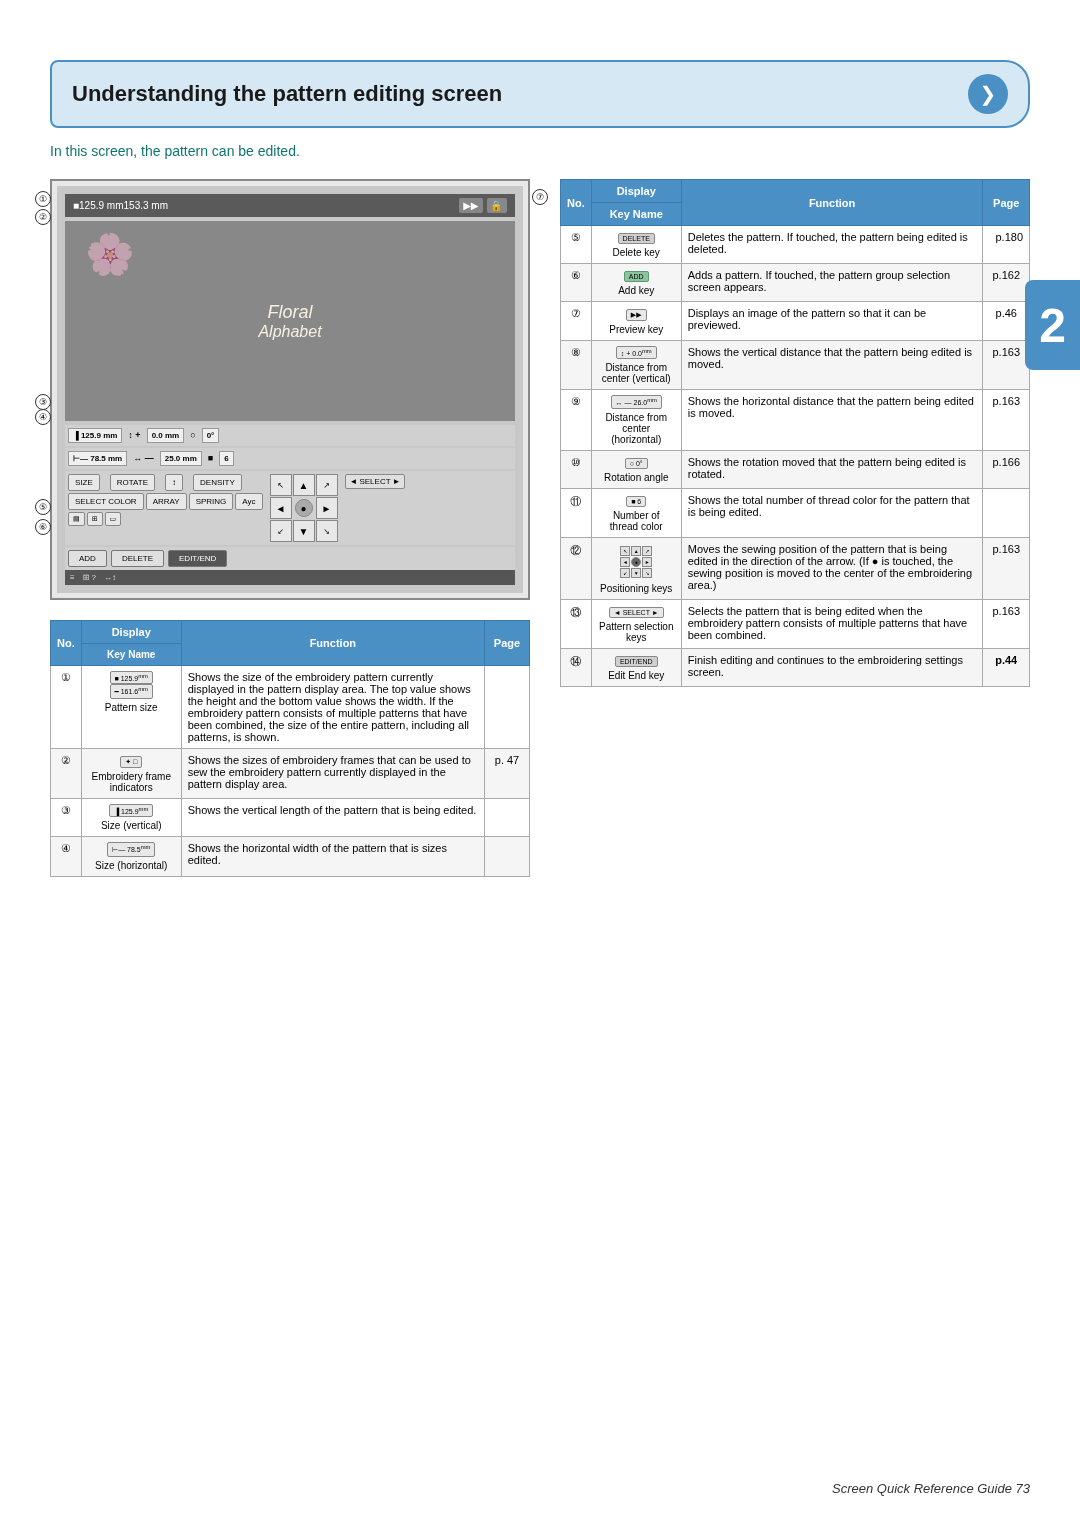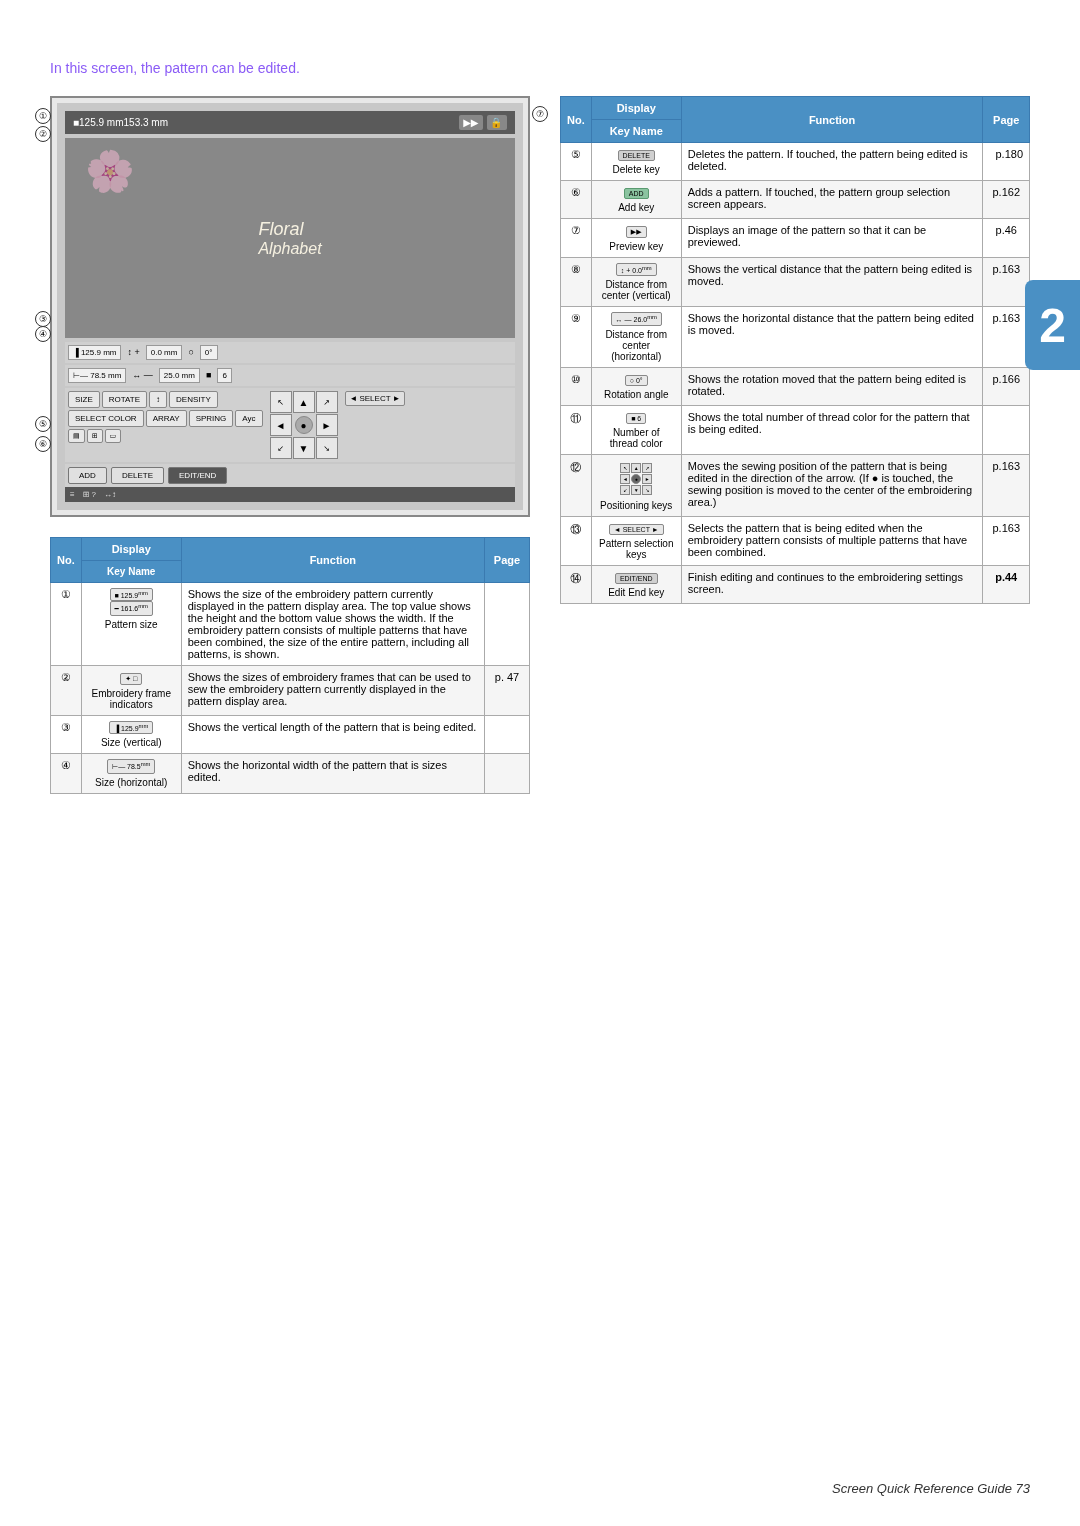--- a/index.html
+++ b/index.html
@@ -85,21 +85,21 @@
       border-radius: 50%;
       display: flex;
       align-items: center;
       justify-content: center;
       color: white;
       font-size: 20px;
     }
 
     .subtitle {
       font-size: 14px;
-      color: #8b5cf6;
+      color: #0f766e;
       margin-bottom: 15px;
     }
 
     
     .main-content {
       display: flex;
       gap: 30px;
     }
 
     .left-column {
@@ -142,34 +142,35 @@
       height: 200px;
       display: flex;
       align-items: center;
       justify-content: center;
       position: relative;
       margin-bottom: 4px;
     }
 
     .floral-text {
       color: #f5f0e0;
-      text-align: left;
+      text-align: center;
       font-style: italic;
     }
 
     .floral-text .line1 { font-size: 18px; }
     .floral-text .line2 { font-size: 16px; }
 
     .screen-info-row {
       background: #d0d0d0;
       display: flex;
       gap: 4px;
       padding: 3px;
       font-size: 9px;
       margin-bottom: 2px;
+      font-weight: bold;
     }
 
     .info-cell {
       background: #f0f0f0;
       border: 1px solid #999;
       padding: 2px 4px;
       font-size: 8px;
       white-space: nowrap;
     }
 
@@ -381,20 +382,24 @@
 <body>
 
 <div class="top-bar-1"></div>
 <div class="top-bar-2"></div>
 
 <div class="page-container">
 
   <div class="chapter-tab">2</div>
 
   <div class="title-section">
+    <div class="title-box">
+      <span class="title-text">Understanding the pattern editing screen</span>
+      <div class="title-arrow">❯</div>
+    </div>
     <p class="subtitle">In this screen, the pattern can be edited.</p>
   </div>
 
   <div class="main-content">
 
     <div class="left-column">
 
       <div class="screen-wrapper">
         <div class="screen-mockup">
           <div class="screen-inner">
@@ -429,21 +434,21 @@
               <span class="info-cell">⊢— 78.5 mm</span>
               <span style="padding:2px;">↔ —</span>
               <span class="info-cell">25.0 mm</span>
               <span style="padding:2px;">■</span>
               <span class="info-cell">6</span>
             </div>
 
             <div style="display:flex;gap:3px;padding:3px;background:#d0d0d0;align-items:flex-start;">
 
               <div style="display:flex;flex-direction:column;gap:2px;">
-                <div style="display:flex;gap:2px;">
+                <div style="display:flex;gap:10px;">
                   <button class="s-btn">SIZE</button>
                   <button class="s-btn">ROTATE</button>
                   <button class="s-btn">↕</button>
                   <button class="s-btn">DENSITY</button>
                 </div>
                 <div style="display:flex;gap:2px;">
                   <button class="s-btn">SELECT COLOR</button>
                   <button class="s-btn">ARRAY</button>
                   <button class="s-btn">SPRING</button>
                   <button class="s-btn">Ayc</button>

